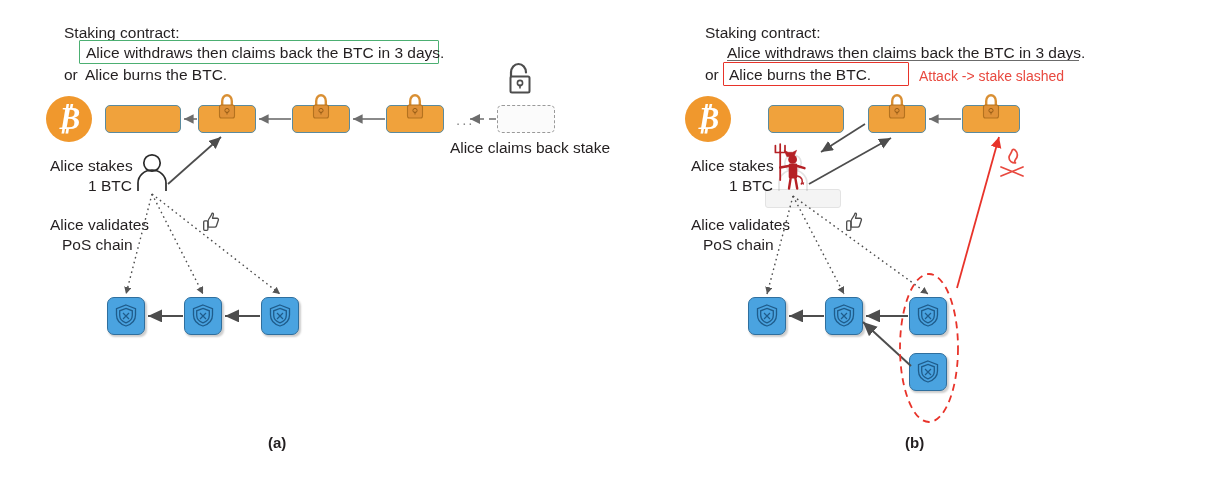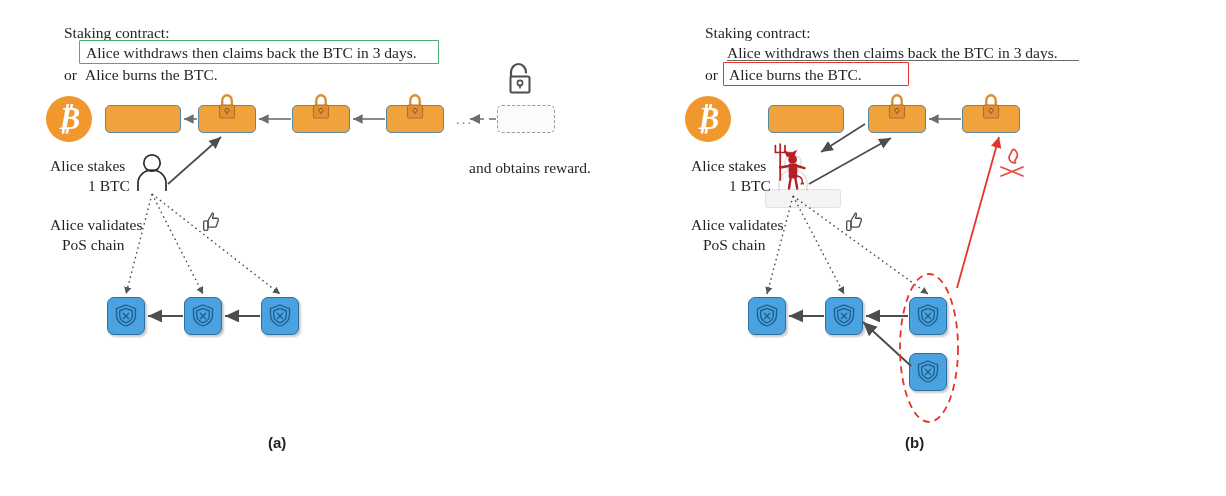--- a/index.html
+++ b/index.html
@@ -24,21 +24,20 @@
   #panel-a { left: 0; }
   #panel-b { left: 613px; }
 
   
   .txt {
     position: absolute;
     font-size: 15.5px;
     line-height: 21px;
     white-space: nowrap;
     color: #231f20;
-    font-family: Liberation Serif, serif;
   }
   .txt.center { text-align: center; white-space: normal; }
   .small-red {
     color: #e8493f;
     font-size: 14px;
   }
   .panel-label {
     position: absolute;
     font-size: 15px;
     font-weight: bold;
@@ -139,21 +138,21 @@
   <div class="btc-logo" style="left:46px; top:96px;">₿</div>
 
   <div class="btc-block" style="left:105px; top:105px; width:76px; height:28px;"></div>
   <div class="btc-block" style="left:198px; top:105px; width:58px; height:28px;"></div>
   <div class="btc-block" style="left:292px; top:105px; width:58px; height:28px;"></div>
   <div class="btc-block" style="left:386px; top:105px; width:58px; height:28px;"></div>
   <div class="btc-block dashed" style="left:497px; top:105px; width:58px; height:28px;"></div>
 
   <div class="txt" style="left:456px; top:109px; font-size:15px; letter-spacing:2px; color:#8a8a8a;">...</div>
 
-  <div class="txt center" style="left:420px; top:157px; width:220px;">and obtains reward.</div>
+  <div class="txt center" style="left:420px; top:137px; width:220px;">Alice claims back stake</div>
 
   <div class="txt" style="left:50px; top:155px;">Alice stakes</div>
   <div class="txt" style="left:88px; top:175px;">1 BTC</div>
 
   <div class="txt" style="left:50px; top:214px;">Alice validates</div>
   <div class="txt" style="left:62px; top:234px;">PoS chain</div>
 
   <div class="pos-node" style="left:107px; top:297px;"></div>
   <div class="pos-node" style="left:184px; top:297px;"></div>
   <div class="pos-node" style="left:261px; top:297px;"></div>
@@ -250,20 +249,21 @@
 
   <div class="txt" style="left:92px; top:22px;">Staking contract:</div>
 
   <div class="txt" style="left:114px; top:42px;">Alice withdraws then claims back the BTC in 3 days.</div>
   <div class="strike-line" style="left:114px; top:60px; width:352px;"></div>
 
   <div class="txt" style="left:92px; top:64px;">or </div>
   <div class="box-red" style="left:110px; top:62px; width:186px; height:24px;"></div>
   <div class="txt" style="left:116px; top:64px;">Alice burns the BTC.</div>
 
+  <div class="txt small-red" style="left:306px; top:66px;">Attack -&gt; stake slashed</div>
 
   <div class="btc-logo" style="left:72px; top:96px;">₿</div>
 
   <div class="btc-block" style="left:155px; top:105px; width:76px; height:28px;"></div>
   <div class="btc-block" style="left:255px; top:105px; width:58px; height:28px;"></div>
   <div class="btc-block" style="left:349px; top:105px; width:58px; height:28px;"></div>
 
   <div class="ghost-box" style="left:152px; top:189px; width:74px; height:17px;"></div>
 
   <div class="txt" style="left:78px; top:155px;">Alice stakes</div>

